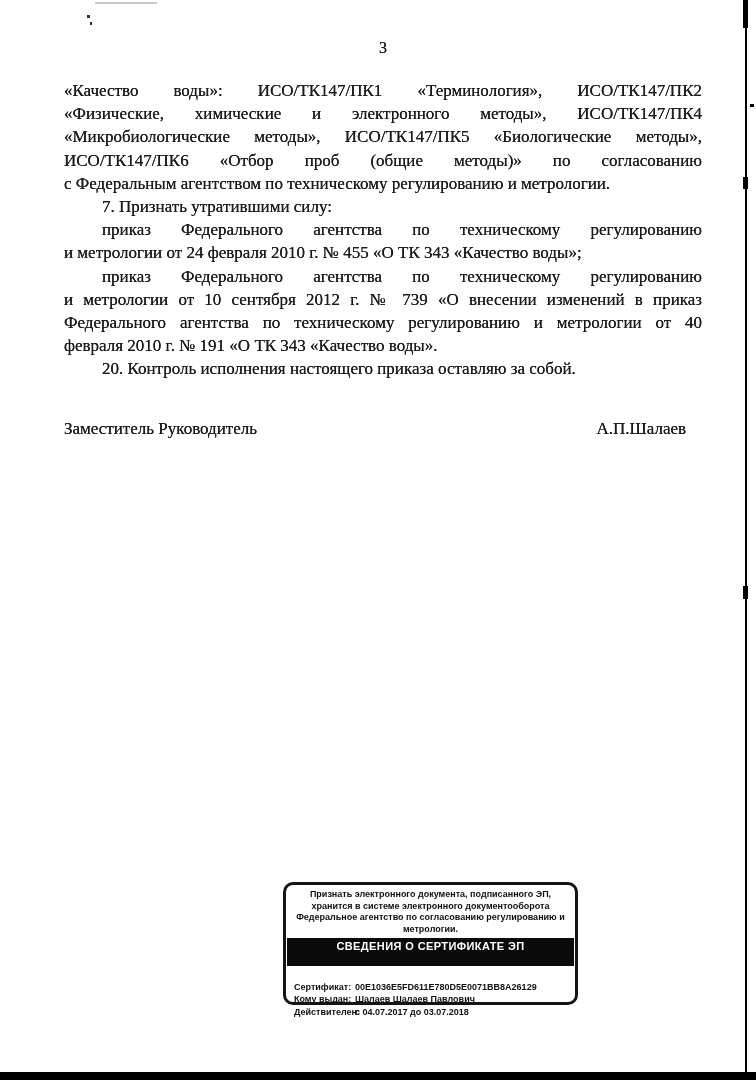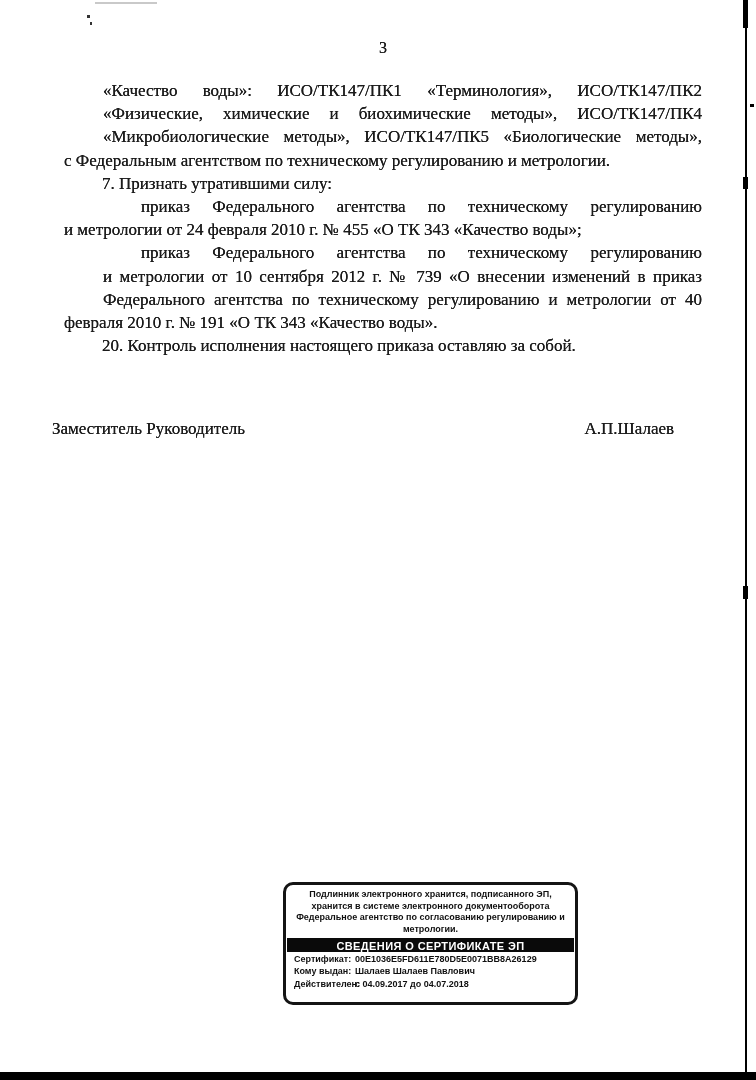--- a/index.html
+++ b/index.html
@@ -16,104 +16,105 @@
     position:absolute; top:39px; left:64px; width:638px;
     text-align:center; font-size:16px;
     text-shadow:0 0 0.3px currentColor;
   }
   .body-text {
     position:absolute; top:79px; left:64px; width:638px;
     font-size:17px;
     text-shadow:0 0 0.3px currentColor;
   }
   .line { height:23.2px; line-height:23.2px; }
-  .line.justify { text-align:justify; text-align-last:justify;margin-left:39px; }
+  .line.justify { text-align:justify; text-align-last:justify; }
   .line.indent { text-indent:38px; }
   .signature {
-    position:absolute; top:419px; left:52px; width:622px;
+    position:absolute; top:419px; left:64px; width:622px;
     display:flex; justify-content:space-between;
     font-size:17px; text-shadow:0 0 0.3px currentColor;
   }
   
   .stamp {
     position:absolute; left:283px; top:882px; width:295px; height:123px;
     box-sizing:border-box;
     border:3px solid #141414; border-radius:10px;
     background:#ffffff;
     font-family:"Liberation Sans", "DejaVu Sans", sans-serif;
     color:#101010;
   }
   .stamp-intro {
     padding:4px 5px 0;
     text-align:center;
     font-size:9px; line-height:11.5px; font-weight:bold;
   }
   .stamp-band {
     margin:3px 1px 0;
-    height:14px; line-height:16px;
+    height:28px; line-height:16px;
     background:#0a0a0a; color:#ffffff;
     text-align:center;
     font-size:11px; font-weight:bold; letter-spacing:0.4px;
   }
-  .stamp-fields { margin-top:1px; padding-left:8px; font-size:9px; line-height:12.3px; font-weight:bold; }
+  .stamp-fields { margin-top:15px; padding-left:8px; font-size:9px; line-height:12.3px; font-weight:bold; }
   .stamp-field-label { display:inline-block; width:61px; }
   
   .artifact { position:absolute; background:#000; }
   .edge-vline  { left:745px; top:0; width:2px; height:1080px; }
   .edge-topblob{ left:743px; top:0; width:5px; height:28px; }
   .edge-blob1  { left:743px; top:177px; width:5px; height:12px; }
   .edge-tick   { left:750px; top:104px; width:4px; height:3px; }
   .edge-blob2  { left:743px; top:586px; width:5px; height:13px; }
   .bottom-bar  { left:0; top:1072px; width:756px; height:8px; }
   .speck1 { left:87px; top:15px; width:3px; height:3px; background:#333; }
   .speck2 { left:90px; top:22px; width:2px; height:3px; background:#333; }
   .top-streak { left:95px; top:2px; width:62px; height:2px; background:#c9c9c9; }
 </style>
 </head>
 <body>
 
 <div class="page-number">3</div>
 
 <div class="body-text">
   <div class="line justify">«Качество воды»: ИСО/ТК147/ПК1 «Терминология», ИСО/ТК147/ПК2</div>
-  <div class="line justify">«Физические, химические и биохимические методы», ИСО/ТК147/ПК4</div>
+  <div class="line justify">«Физические, химические и электронного методы», ИСО/ТК147/ПК4</div>
   <div class="line justify">«Микробиологические методы», ИСО/ТК147/ПК5 «Биологические методы»,</div>
+  <div class="line justify">ИСО/ТК147/ПК6 «Отбор проб (общие методы)» по согласованию</div>
   <div class="line">с Федеральным агентством по техническому регулированию и метрологии.</div>
   <div class="line indent">7. Признать утратившими силу:</div>
   <div class="line justify indent">приказ Федерального агентства по техническому регулированию</div>
   <div class="line">и метрологии от 24 февраля 2010 г. № 455 «О ТК 343 «Качество воды»;</div>
   <div class="line justify indent">приказ Федерального агентства по техническому регулированию</div>
   <div class="line justify">и метрологии от 10 сентября 2012 г. № 739 «О внесении изменений в приказ</div>
   <div class="line justify">Федерального агентства по техническому регулированию и метрологии от 40</div>
   <div class="line">февраля 2010 г. № 191 «О ТК 343 «Качество воды».</div>
   <div class="line indent">20. Контроль исполнения настоящего приказа оставляю за собой.</div>
 </div>
 
 <div class="signature">
   <span>Заместитель Руководитель</span>
   <span>А.П.Шалаев</span>
 </div>
 
 <div class="stamp">
   <div class="stamp-intro">
-    <div>Подлинник электронного хранится, подписанного ЭП,</div>
+    <div>Признать электронного документа, подписанного ЭП,</div>
     <div>хранится в системе электронного документооборота</div>
     <div>Федеральное агентство по согласованию регулированию и</div>
     <div>метрологии.</div>
   </div>
   <div class="stamp-band">СВЕДЕНИЯ О СЕРТИФИКАТЕ ЭП</div>
   <div class="stamp-fields">
     <div>
       <span class="stamp-field-label">Сертификат:</span><span>00E1036E5FD611E780D5E0071BB8A26129</span>
     </div>
     <div>
       <span class="stamp-field-label">Кому выдан:</span><span>Шалаев Шалаев Павлович</span>
     </div>
     <div>
-      <span class="stamp-field-label">Действителен:</span><span>с 04.09.2017 до 04.07.2018</span>
+      <span class="stamp-field-label">Действителен:</span><span>с 04.07.2017 до 03.07.2018</span>
     </div>
   </div>
 </div>
 
 <div class="artifact edge-vline"></div>
 <div class="artifact edge-topblob"></div>
 <div class="artifact edge-tick"></div>
 <div class="artifact edge-blob1"></div>
 <div class="artifact edge-blob2"></div>
 <div class="artifact bottom-bar"></div>

